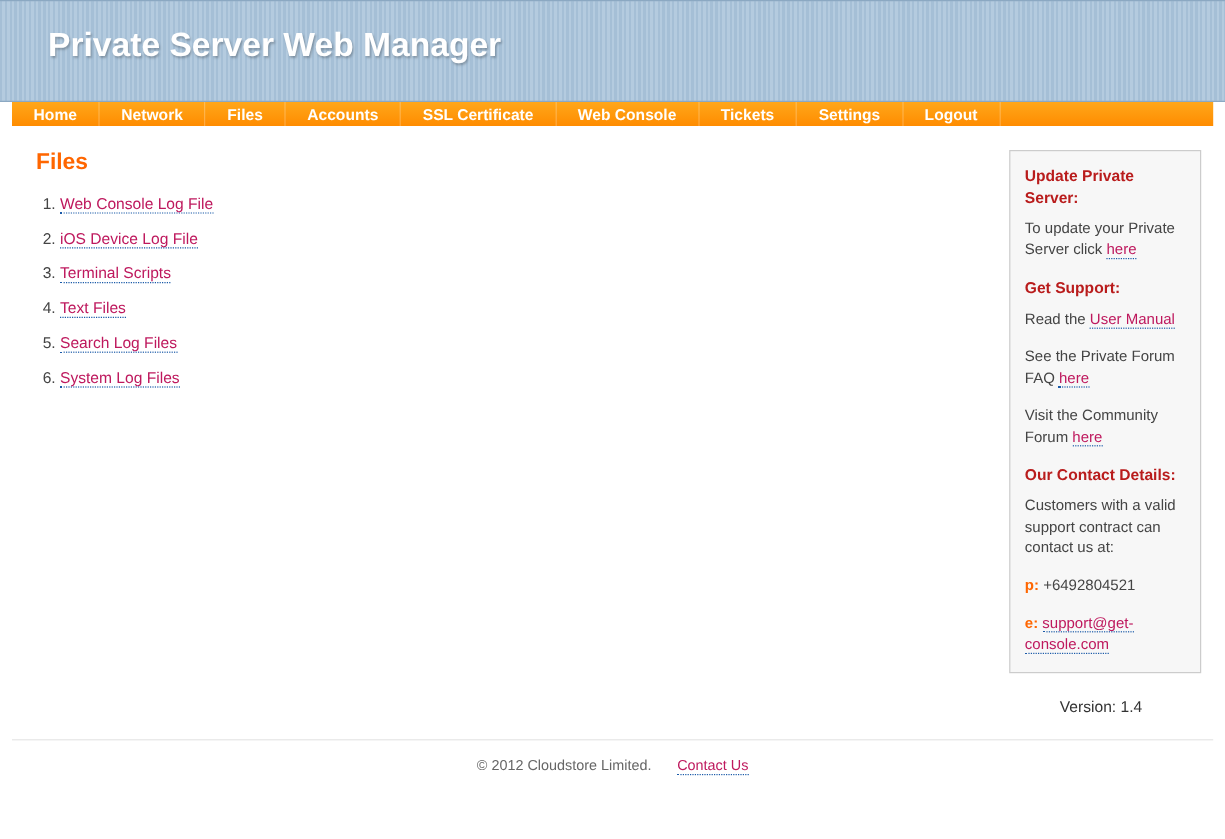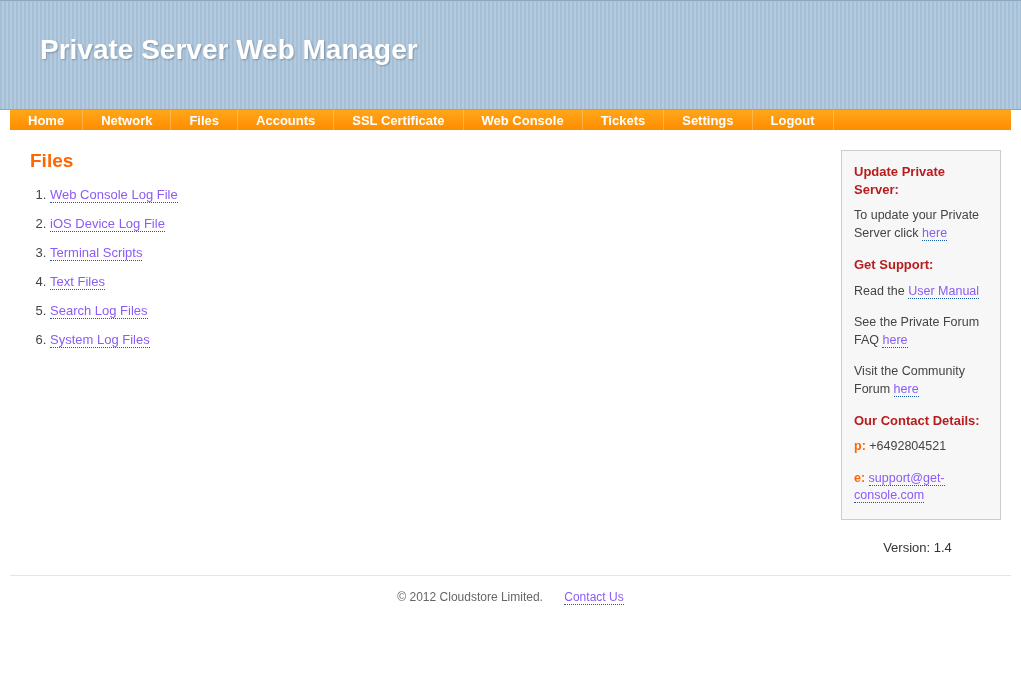--- a/index.html
+++ b/index.html
@@ -4,21 +4,21 @@
 <style>
   * { margin: 0; padding: 0; box-sizing: border-box; }
   body {
     font-family: "Lucida Grande", "Lucida Sans Unicode", Verdana, Arial, sans-serif;
     font-size: 13px;
     color: #333;
     background: #fff;
     width: 1021px;
   }
   .header-banner {
-    height: 110px;
+    height: 85px;
     background: repeating-linear-gradient(
       90deg,
       #a5bfd6 0px, #a5bfd6 2px,
       #b4cbdf 2px, #b4cbdf 4px
     );
     background-color: #a9c2d8;
     border-top: 1px solid #8ba8c2;
     border-bottom: 1px solid #8ba8c2;
     padding-left: 40px;
     display: flex;
@@ -67,21 +67,21 @@
     padding-left: 20px;
     color: #444;
   }
   ol.file-list li {
     margin-bottom: 14px;
     font-size: 13px;
   }
   ol.file-list a,
   .sidebar a,
   .footer a {
-    color: #8b5cf6;
+    color: #be185d;
     text-decoration: none;
     border-bottom: 1px dotted #1a5aa8;
   }
   .sidebar {
     width: 160px;
     border: 1px solid #ccc;
     background: #f7f7f7;
     padding: 12px 12px 14px 12px;
     font-size: 12.5px;
     color: #444;
@@ -158,20 +158,21 @@
       <span>Read the </span><a>User Manual</a>
     </p>
     <p>
       <span>See the Private Forum FAQ </span><a>here</a>
     </p>
     <p>
       <span>Visit the Community Forum </span><a>here</a>
     </p>
 
     <h3>Our Contact Details:</h3>
+    <p>Customers with a valid support contract can contact us at:</p>
     <p>
       <span class="label-inline">p:</span>
       <span>+6492804521</span>
     </p>
     <p style="margin-bottom:0;">
       <span class="label-inline">e:</span>
       <a>support@get-console.com</a>
     </p>
   </div>
 </div>

